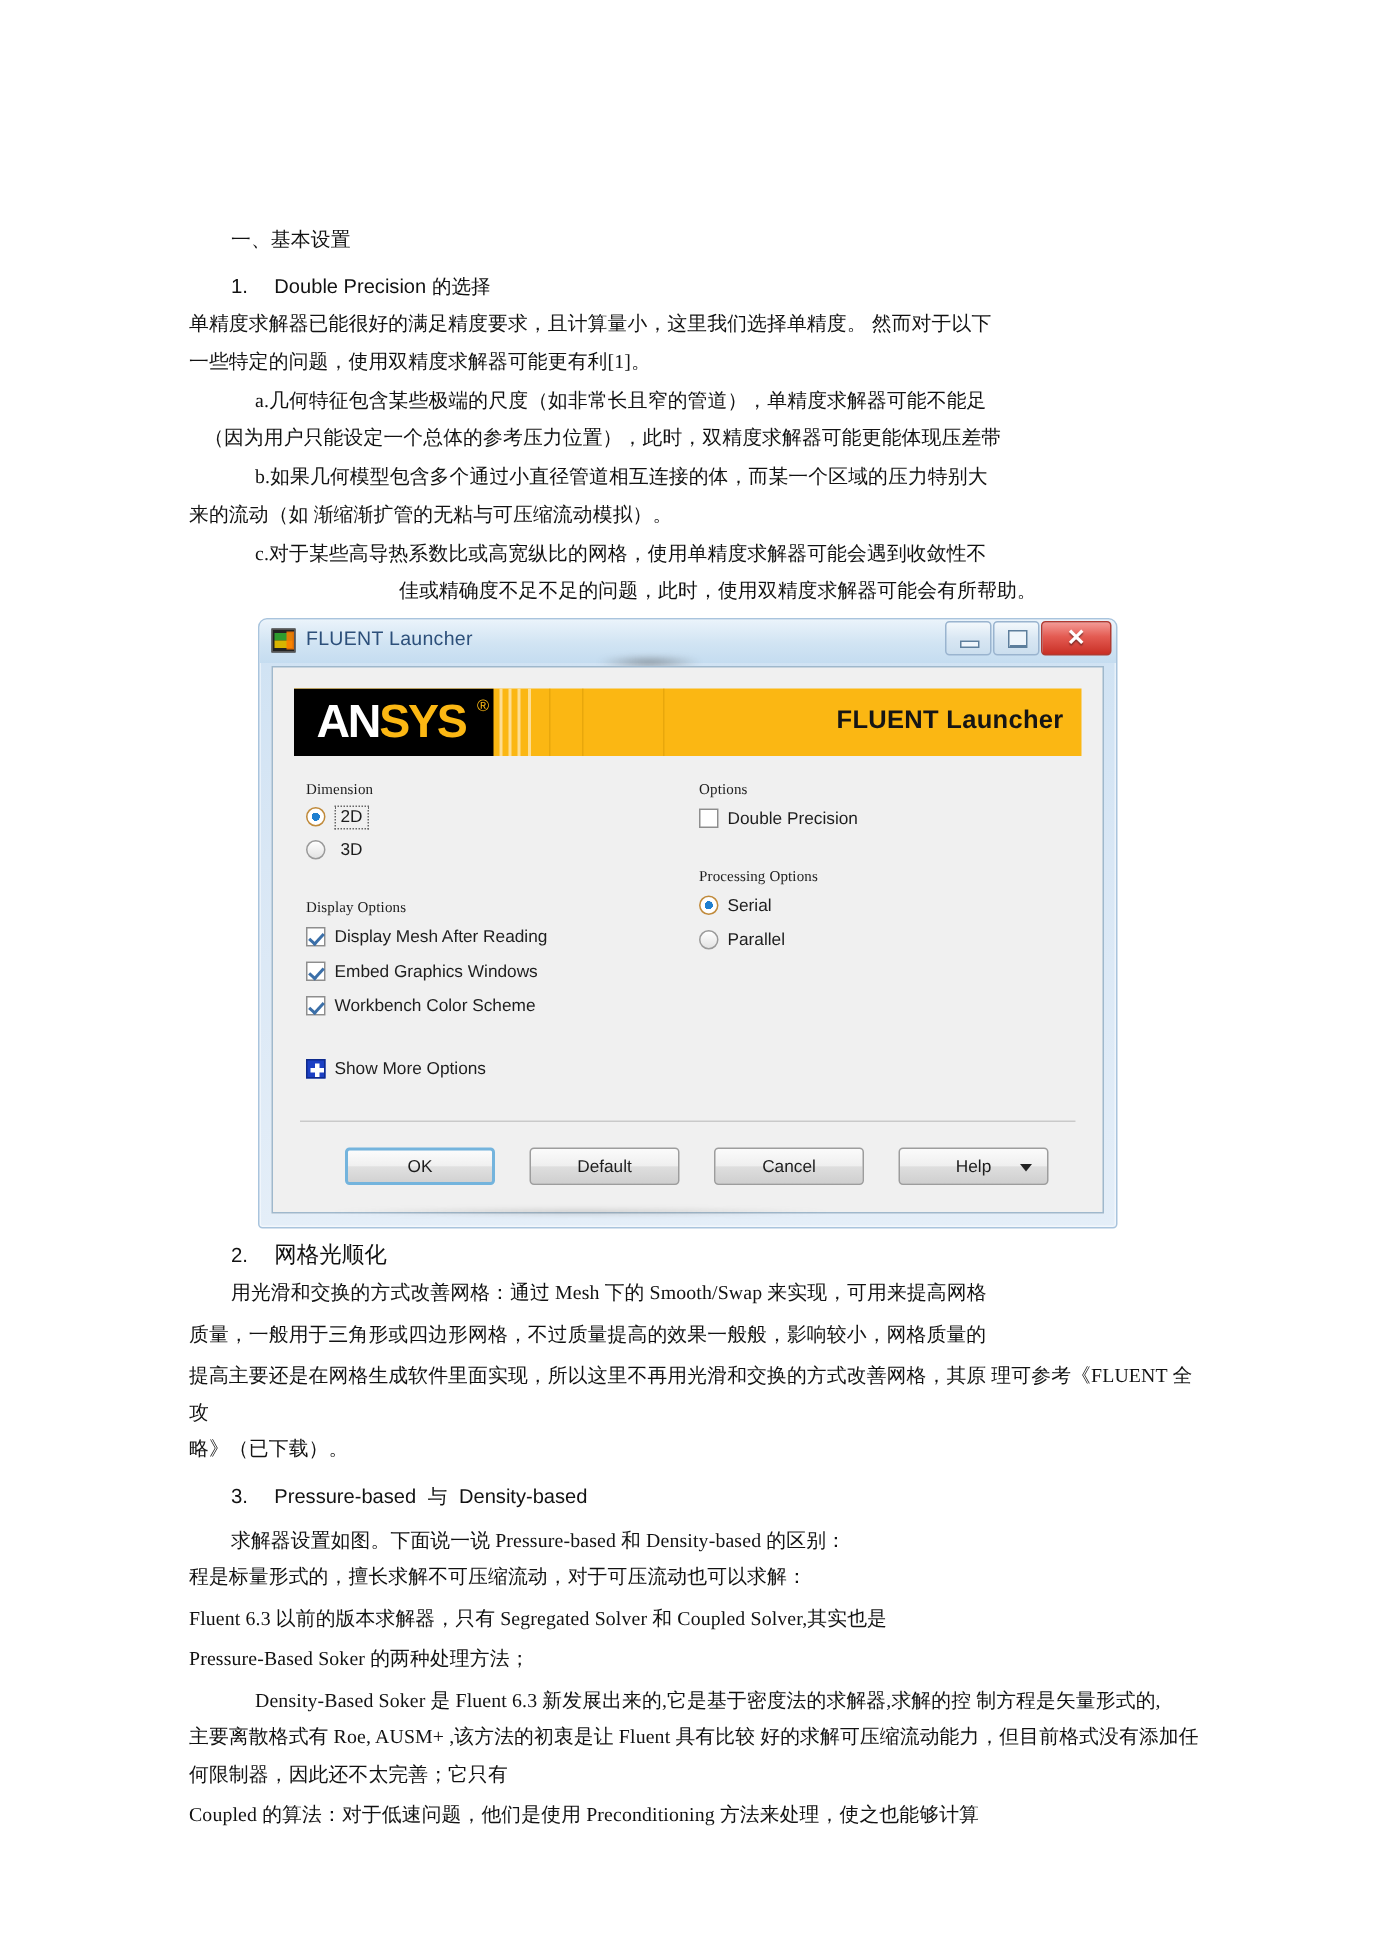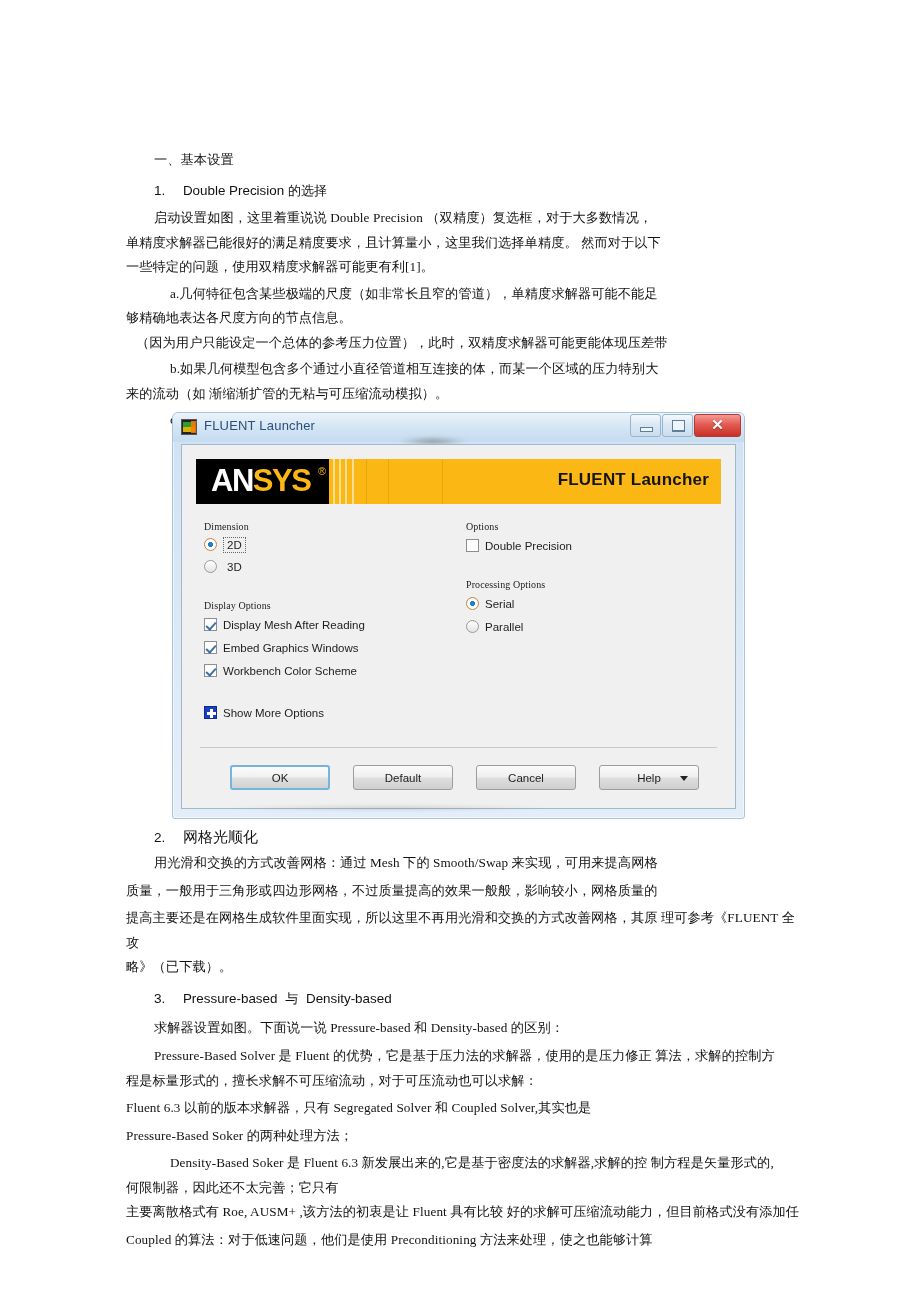--- a/index.html
+++ b/index.html
@@ -328,26 +328,24 @@
 
     <div class="p heading-cn">一、基本设置</div>
 
     <div class="numbered" style="margin-top:6px;">
       <span class="num">1.</span>
       <span style="display:inline-block;width:10px;"></span>
       <span class="lat">Double Precision</span>
       <span style="font-family:'Liberation Serif',serif;font-size:13px;">的选择</span>
     </div>
 
-    <div class="p indent1" style="margin-top:2px;">启动设置如图，这里着重说说 Double Precision （双精度）复选框，对于大多数情况，</div>
     <div class="p">单精度求解器已能很好的满足精度要求，且计算量小，这里我们选择单精度。 然而对于以下</div>
     <div class="p">一些特定的问题，使用双精度求解器可能更有利[1]。</div>
 
     <div class="p indent2" style="margin-top:2px;">a.几何特征包含某些极端的尺度（如非常长且窄的管道），单精度求解器可能不能足</div>
-    <div class="p">够精确地表达各尺度方向的节点信息。</div>
 
     <div class="p ital-lead">（因为用户只能设定一个总体的参考压力位置），此时，双精度求解器可能更能体现压差带</div>
     <div class="p indent2" style="margin-top:2px;">b.如果几何模型包含多个通过小直径管道相互连接的体，而某一个区域的压力特别大</div>
     <div class="p">来的流动（如 渐缩渐扩管的无粘与可压缩流动模拟）。</div>
 
     <div class="p indent2" style="margin-top:2px;">c.对于某些高导热系数比或高宽纵比的网格，使用单精度求解器可能会遇到收敛性不</div>
     <div class="p indent-deep">佳或精确度不足不足的问题，此时，使用双精度求解器可能会有所帮助。</div>
   </div>
 
   <div class="launcher-wrap">
@@ -478,23 +476,22 @@
 
     <div class="numbered" style="margin-top:6px;">
       <span class="num">3.</span>
       <span style="display:inline-block;width:10px;"></span>
       <span class="lat">Pressure-based</span>
       <span style="font-family:'Liberation Serif',serif;font-size:13px;padding:0 4px;">与</span>
       <span class="lat">Density-based</span>
     </div>
 
     <div class="p indent1" style="margin-top:4px;">求解器设置如图。下面说一说 Pressure-based 和 Density-based 的区别：</div>
-    <div class="p indent1" style="margin-top:4px;">Pressure-Based Solver 是 Fluent 的优势，它是基于压力法的求解器，使用的是压力修正 算法，求解的控制方</div>
     <div class="p">程是标量形式的，擅长求解不可压缩流动，对于可压流动也可以求解：</div>
     <div class="p" style="margin-top:3px;">Fluent 6.3 以前的版本求解器，只有 Segregated Solver 和 Coupled Solver,其实也是</div>
     <div class="p" style="margin-top:3px;">Pressure-Based Soker 的两种处理方法；</div>
     <div class="p indent2" style="margin-top:3px;">Density-Based Soker 是 Fluent 6.3 新发展出来的,它是基于密度法的求解器,求解的控 制方程是矢量形式的,</div>
+    <div class="p">主要离散格式有 Roe, AUSM+ ,该方法的初衷是让 Fluent 具有比较 好的求解可压缩流动能力，但目前格式没有添加任</div>
     <div class="p">何限制器，因此还不太完善；它只有</div>
-    <div class="p">主要离散格式有 Roe, AUSM+ ,该方法的初衷是让 Fluent 具有比较 好的求解可压缩流动能力，但目前格式没有添加任</div>
     <div class="p" style="margin-top:3px;">Coupled 的算法：对于低速问题，他们是使用 Preconditioning 方法来处理，使之也能够计算</div>
   </div>
 
 </div>
 
 </body></html>

